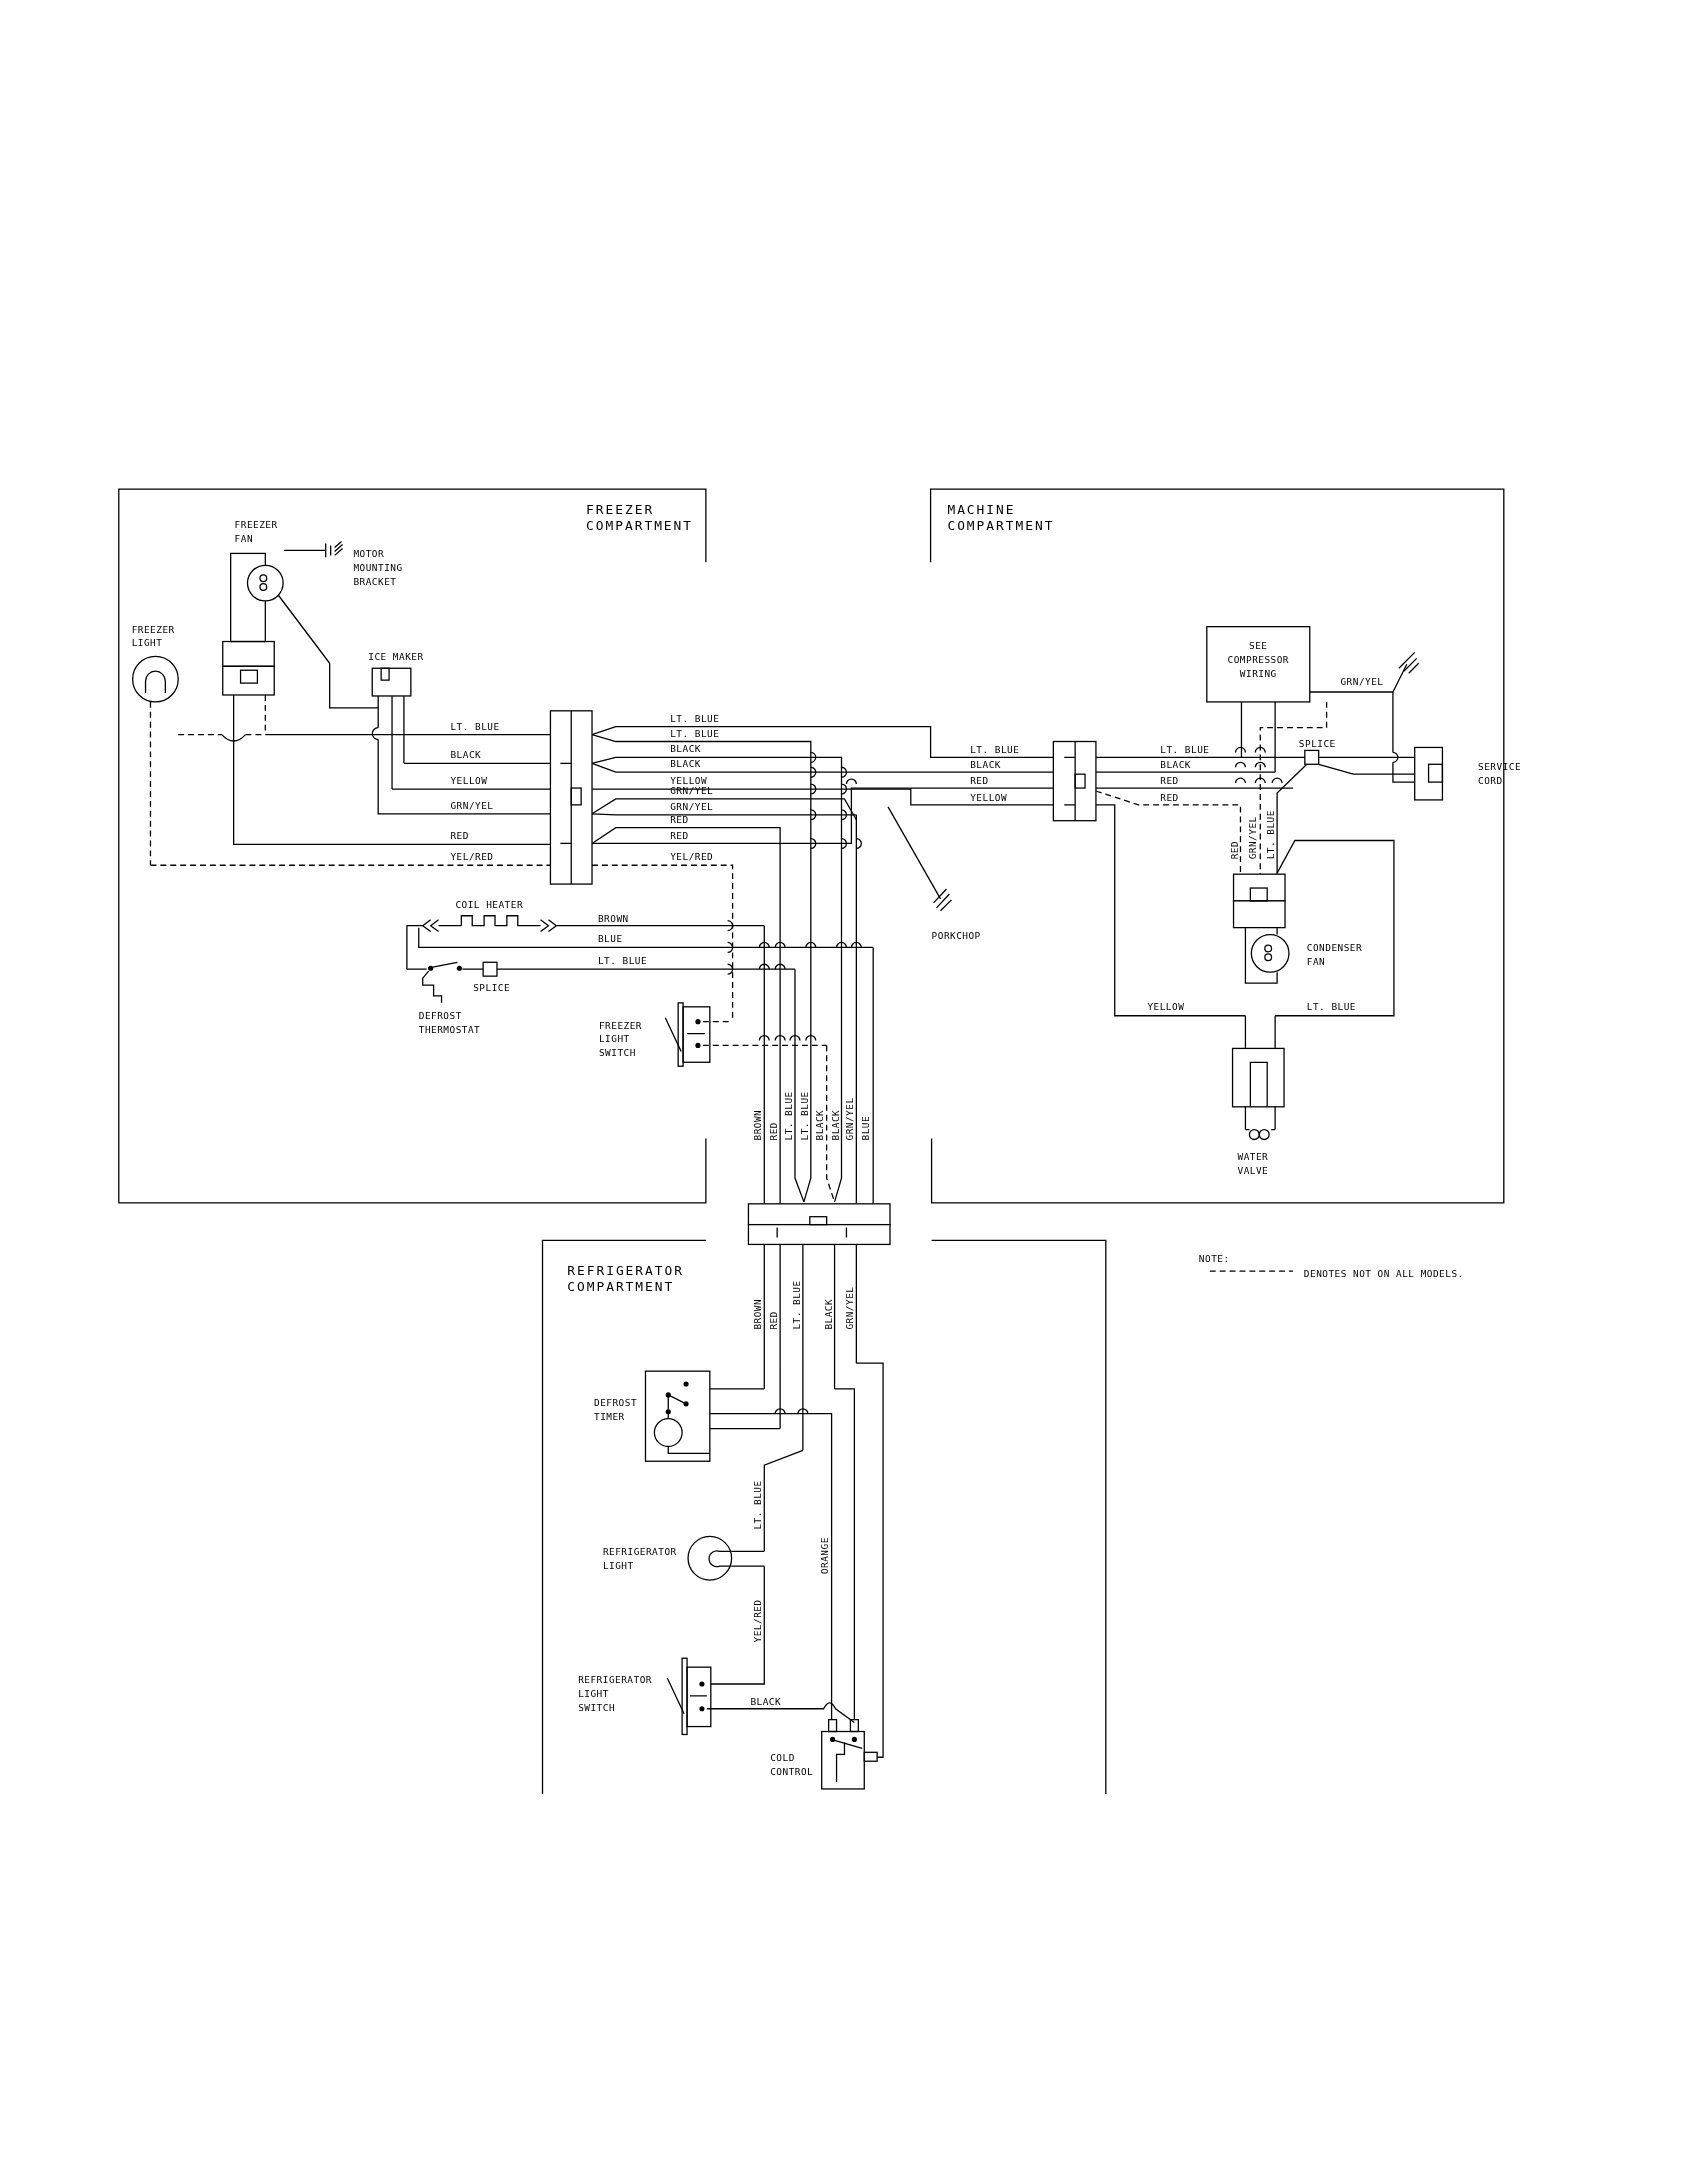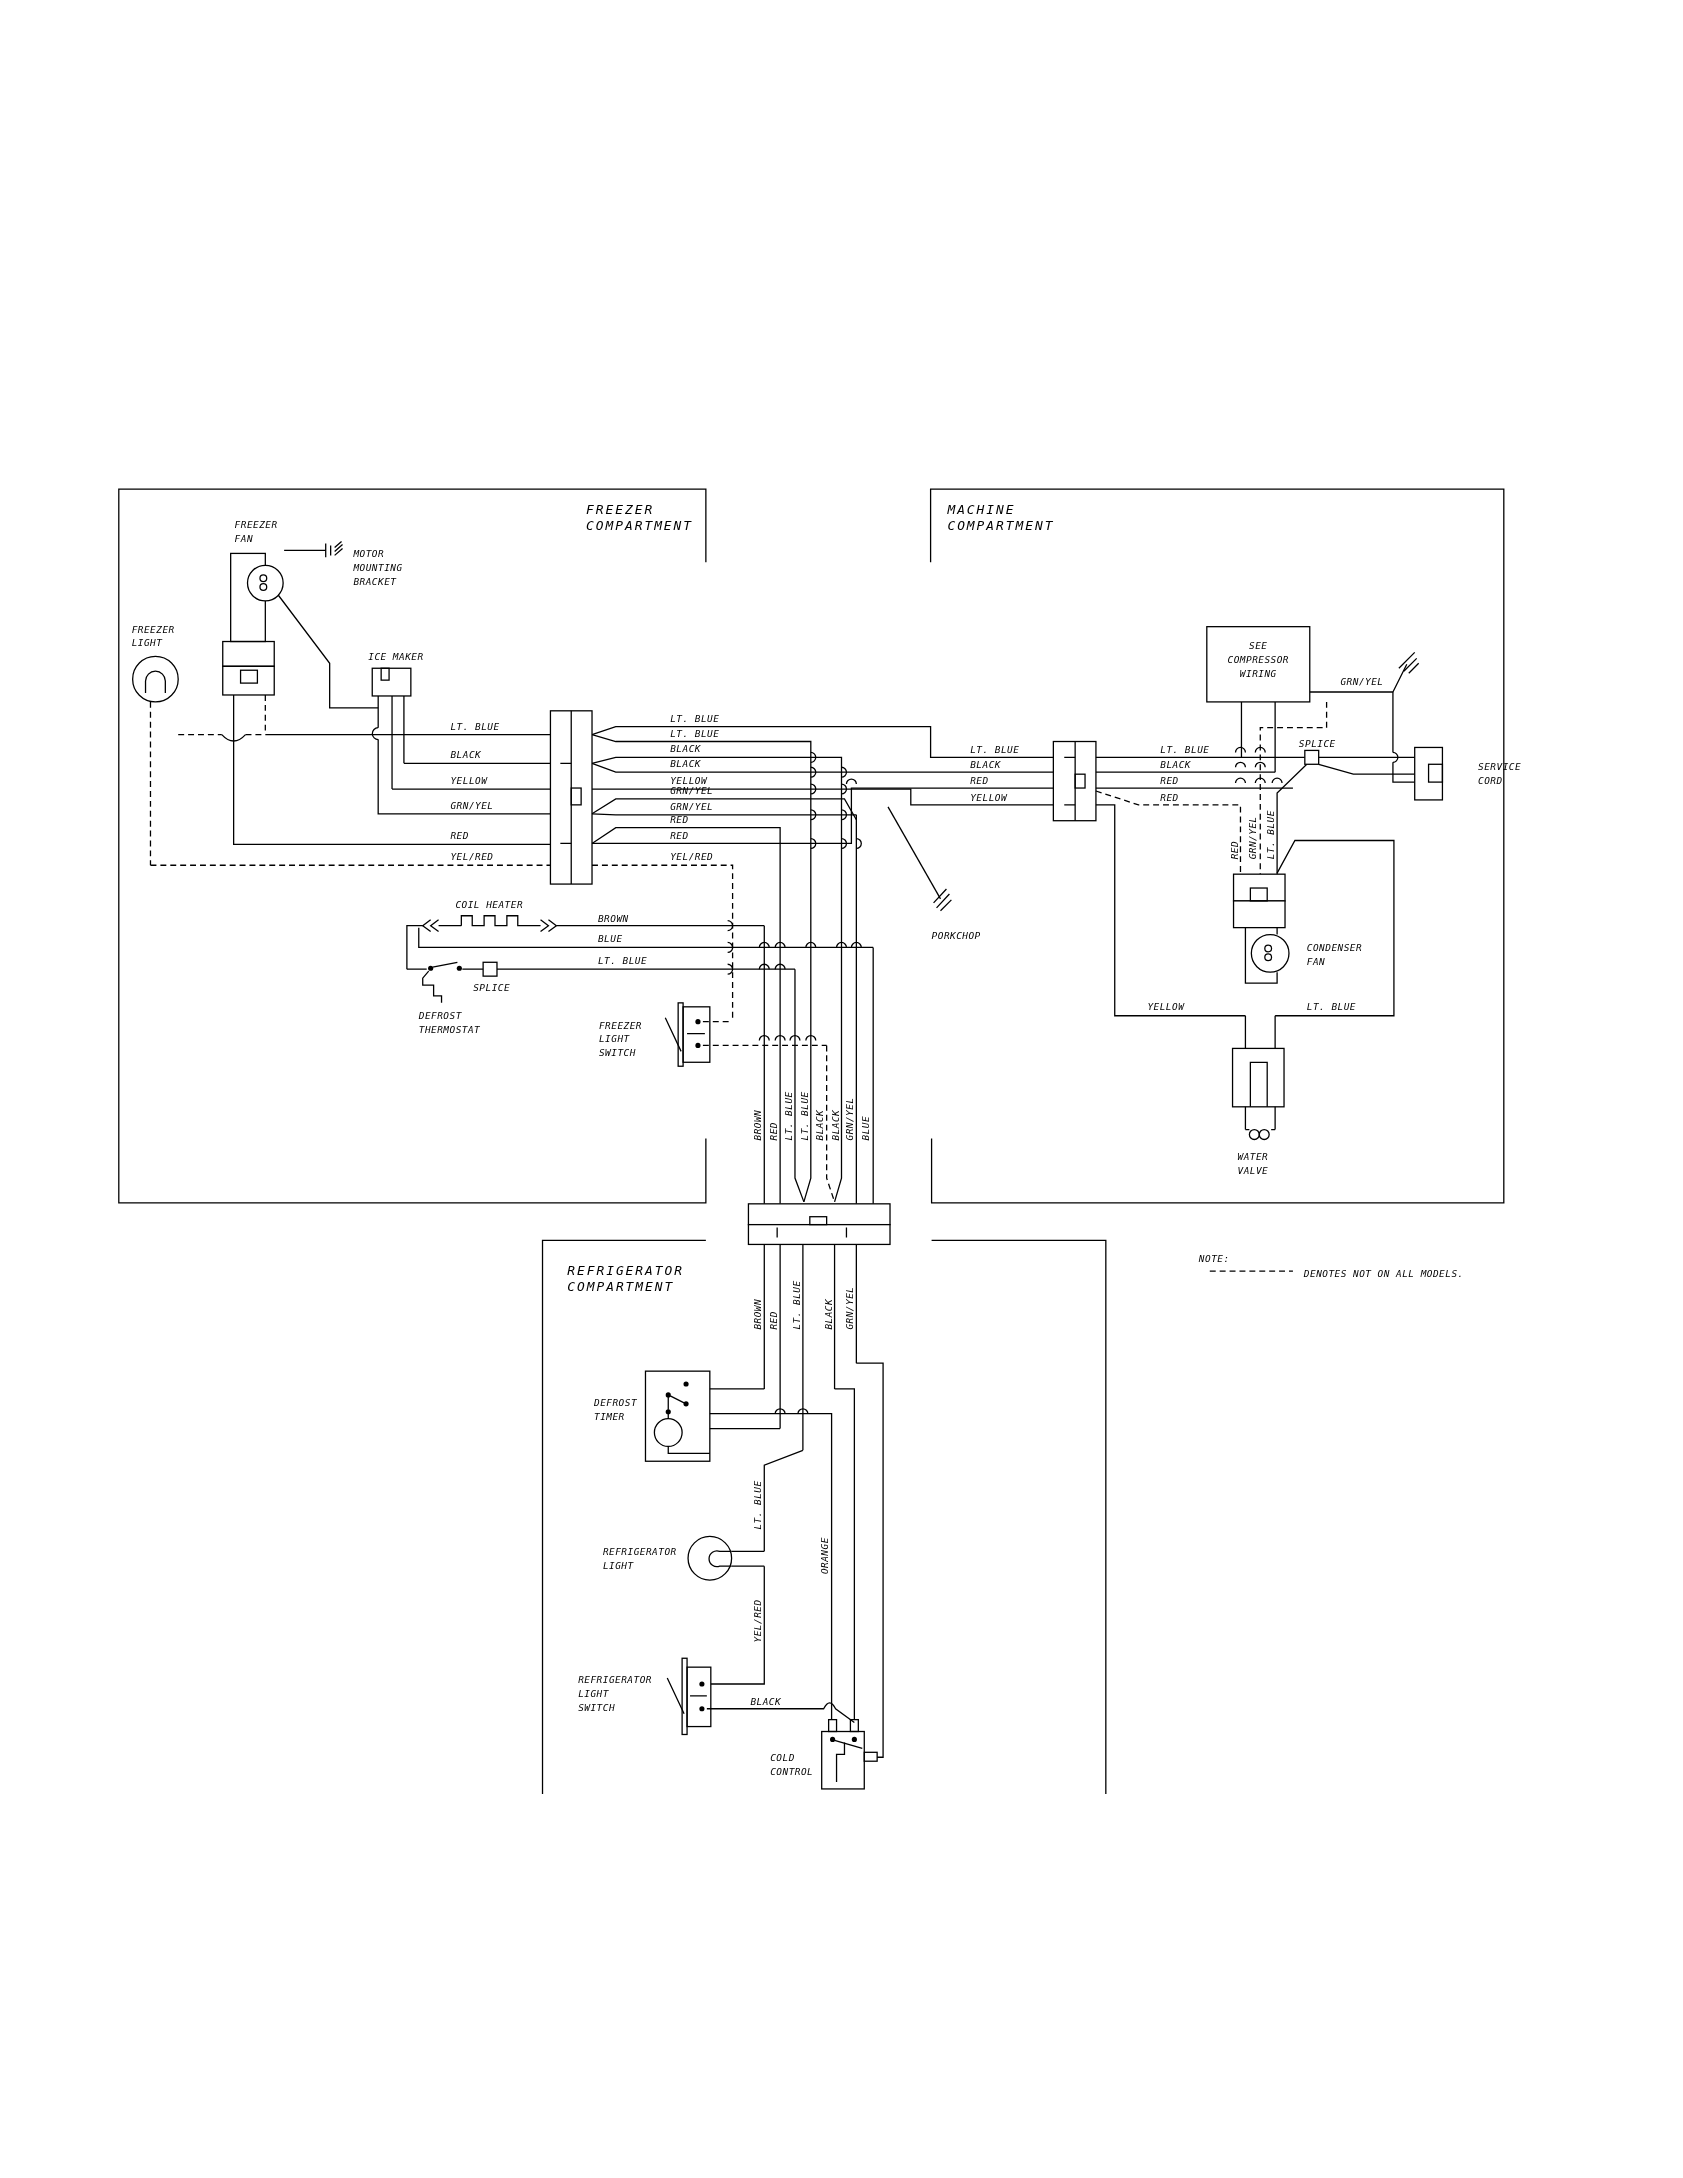--- a/index.html
+++ b/index.html
@@ -1,16 +1,16 @@
 <!DOCTYPE html>
 <html><head>
 <meta charset="utf-8">
 <style>
   html,body{margin:0;padding:0;background:#ffffff;}
-  #stage{position:relative;width:1683px;height:2178px;background:#ffffff;overflow:hidden;font-style:italic;}
+  #stage{position:relative;width:1683px;height:2178px;background:#ffffff;overflow:hidden;}
   svg{position:absolute;left:0;top:0;}
   svg path, svg rect, svg circle, svg line{fill:none;stroke:#000;stroke-width:1.3;}
   svg .dash{stroke-dasharray:6 4;}
   svg .dot{fill:#000;stroke:none;}
   svg .wfill{fill:#fff;}
   svg text{fill:#000;stroke:none;font-family:"DejaVu Sans Mono", monospace;}
   .lbl{font-size:9.5px;letter-spacing:0.5px;}
   .ttl{font-size:13px;letter-spacing:2px;}
   .ctr{text-anchor:middle;}
 </style>

